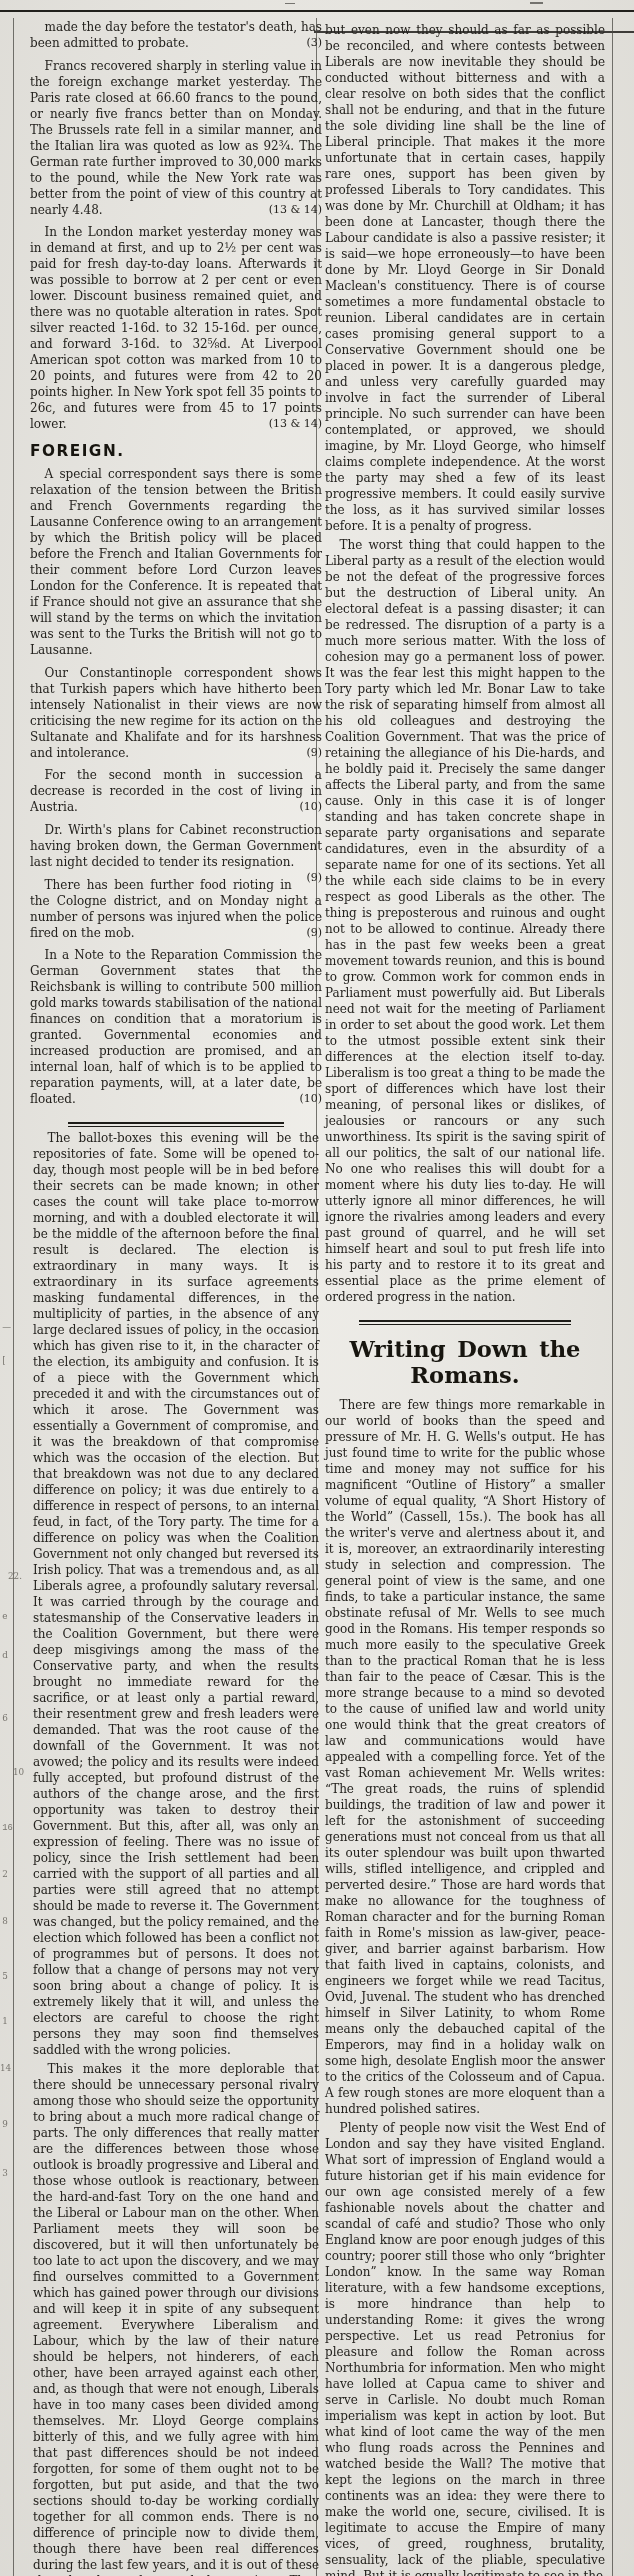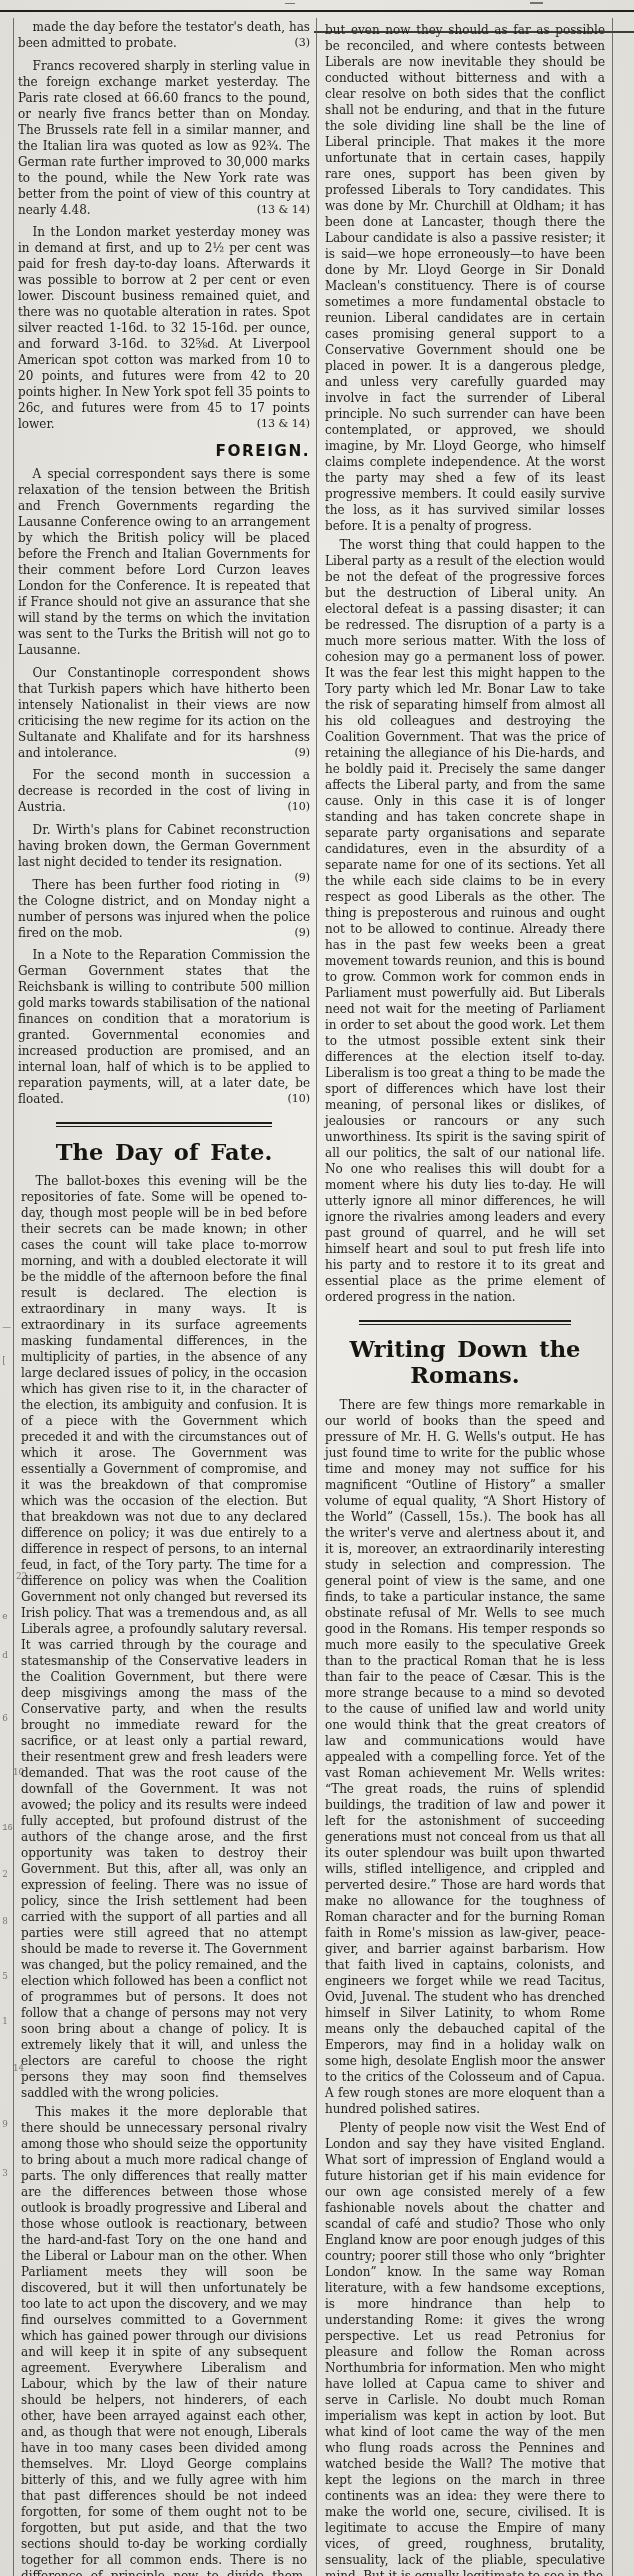--- a/index.html
+++ b/index.html
@@ -14,31 +14,31 @@
       radial-gradient(ellipse at 50% 40%, rgba(255,255,255,0.25), rgba(0,0,0,0.06)),
       #eae8e2;
   }
   .top-rule{position:absolute;left:0;top:9.5px;width:635px;height:2.9px;background:#21201c;}
   .top-rule2{position:absolute;left:314px;top:31px;width:321px;height:2.2px;background:#21201c;opacity:.85;}
   .vrule{position:absolute;top:17.5px;bottom:0;width:0.7px;background:#4a4843;opacity:.75;}
   .vrule.r1{left:13px;}
   .vrule.r2{left:316px;}
   .vrule.r3{left:612px;}
   .col{position:absolute;top:19px;bottom:0;overflow:hidden;text-align:justify;}
-  .col1{left:18px;width:292px;}
+  .col1{left:30px;width:292px;}
   .col2{left:322px;width:286px;}
   .col3{left:617px;width:18px;overflow:hidden;margin-left:28px;}
   .col p{margin:0 0 6.6px 0;font-size:12px;line-height:16px;text-indent:14.6px;}
   .col p.leader-p{margin:3px;}
   .col p.no-indent{text-indent:0;}
   .ref{float:right;font-size:11px;}
   h2.foreign{
     font-family:"DejaVu Sans","Liberation Sans",sans-serif;
     font-size:15.3px;font-weight:bold;letter-spacing:1.5px;
-    margin:10.2px 0 5.8px 0;text-align:right;color:#17150f;
+    margin:10.2px 0 5.8px 0;text-align:left;color:#17150f;
   }
   .double-rule{
     height:2.2px;border-top:2.2px solid #1d1c18;border-bottom:1.5px solid #1d1c18;
     width:74%;margin:14.6px auto 1.5px auto;
   }
   h1.leader-title{
     font-size:22.6px;font-weight:bold;text-align:center;
     margin:11.7px 0 8.8px 0;word-spacing:3.7px;color:#17150f;
     font-family:"DejaVu Serif","Liberation Serif",serif;
   }
@@ -58,48 +58,47 @@
   <div class="top-dash" style="left:285px;top:2.9px;width:10.2px;"></div>
   <div class="top-dash" style="left:530px;top:2.2px;width:13px;"></div>
 
   <div class="vrule r1"></div>
   <div class="vrule r2"></div>
   <div class="vrule r3"></div>
 
   <div id="left-margin">
       <span class="margin-mark" style="left: 2.2px; top: 1322px;">—</span>
       <span class="margin-mark" style="left: 2.2px; top: 1355px;">[</span>
-      <span class="margin-mark" style="left: 16px; top: 1571px;">22.</span>
+      <span class="margin-mark" style="left: 8px; top: 1571px;">22.</span>
       <span class="margin-mark" style="left: 2.2px; top: 1611px;">e</span>
       <span class="margin-mark" style="left: 2.2px; top: 1650px;">d</span>
       <span class="margin-mark" style="left: 2.2px; top: 1713px;">6</span>
       <span class="margin-mark" style="left: 13px; top: 1767px;">10</span>
       <span class="margin-mark" style="left: 2.2px; top: 1823px; font-family: Liberation Mono, monospace;">16</span>
       <span class="margin-mark" style="left: 2.2px; top: 1869px;">2</span>
       <span class="margin-mark" style="left: 2.2px; top: 1916px;">8</span>
       <span class="margin-mark" style="left: 2.2px; top: 1971px;">5</span>
       <span class="margin-mark" style="left: 2.2px; top: 2016px;">1</span>
-      <span class="margin-mark" style="left: 13px; top: 2063px;">14</span>
+      <span class="margin-mark" style="left: 0; top: 2063px;">14</span>
       <span class="margin-mark" style="left: 2.2px; top: 2119px;">9</span>
       <span class="margin-mark" style="left: 2.2px; top: 2168px;">3</span>
     </div>
 
   <div class="col col1" id="col1">
       <p class="news-item">made the day before the testator's death, has been admitted to probate.<span class="ref">(3)</span></p>
       <p class="news-item">Francs recovered sharply in sterling value in the foreign exchange market yesterday. The Paris rate closed at 66.60 francs to the pound, or nearly five francs better than on Monday. The Brussels rate fell in a similar manner, and the Italian lira was quoted as low as 92¾. The German rate further improved to 30,000 marks to the pound, while the New York rate was better from the point of view of this country at nearly 4.48.<span class="ref">(13 &amp; 14)</span></p>
       <p class="news-item">In the London market yesterday money was in demand at first, and up to 2½ per cent was paid for fresh day-to-day loans. Afterwards it was possible to borrow at 2 per cent or even lower. Discount business remained quiet, and there was no quotable alteration in rates. Spot silver reacted 1-16d. to 32 15-16d. per ounce, and forward 3-16d. to 32⅝d. At Liverpool American spot cotton was marked from 10 to 20 points, and futures were from 42 to 20 points higher. In New York spot fell 35 points to 26c, and futures were from 45 to 17 points lower.<span class="ref">(13 &amp; 14)</span></p>
       <h2 class="foreign">FOREIGN.</h2>
       <p class="news-item">A special correspondent says there is some relaxation of the tension between the British and French Governments regarding the Lausanne Conference owing to an arrangement by which the British policy will be placed before the French and Italian Governments for their comment before Lord Curzon leaves London for the Conference. It is repeated that if France should not give an assurance that she will stand by the terms on which the invitation was sent to the Turks the British will not go to Lausanne.</p>
       <p class="news-item">Our Constantinople correspondent shows that Turkish papers which have hitherto been intensely Nationalist in their views are now criticising the new regime for its action on the Sultanate and Khalifate and for its harshness and intolerance.<span class="ref">(9)</span></p>
       <p class="news-item">For the second month in succession a decrease is recorded in the cost of living in Austria.<span class="ref">(10)</span></p>
       <p class="news-item">Dr. Wirth's plans for Cabinet reconstruction having broken down, the German Government last night decided to tender its resignation.<span class="ref">(9)</span></p>
       <p class="news-item">There has been further food rioting in the Cologne district, and on Monday night a number of persons was injured when the police fired on the mob.<span class="ref">(9)</span></p>
       <p class="news-item">In a Note to the Reparation Commission the German Government states that the Reichsbank is willing to contribute 500 million gold marks towards stabilisation of the national finances on condition that a moratorium is granted. Governmental economies and increased production are promised, and an internal loan, half of which is to be applied to reparation payments, will, at a later date, be floated.<span class="ref">(10)</span></p>
       <div class="double-rule"></div>
-      <h1 class="leader-title">The Day of Fate.</h1>
       <p class="leader-p">The ballot-boxes this evening will be the repositories of fate. Some will be opened to-day, though most people will be in bed before their secrets can be made known; in other cases the count will take place to-morrow morning, and with a doubled electorate it will be the middle of the afternoon before the final result is declared. The election is extraordinary in many ways. It is extraordinary in its surface agreements masking fundamental differences, in the multiplicity of parties, in the absence of any large declared issues of policy, in the occasion which has given rise to it, in the character of the election, its ambiguity and confusion. It is of a piece with the Government which preceded it and with the circumstances out of which it arose. The Government was essentially a Government of compromise, and it was the breakdown of that compromise which was the occasion of the election. But that breakdown was not due to any declared difference on policy; it was due entirely to a difference in respect of persons, to an internal feud, in fact, of the Tory party. The time for a difference on policy was when the Coalition Government not only changed but reversed its Irish policy. That was a tremendous and, as all Liberals agree, a profoundly salutary reversal. It was carried through by the courage and statesmanship of the Conservative leaders in the Coalition Government, but there were deep misgivings among the mass of the Conservative party, and when the results brought no immediate reward for the sacrifice, or at least only a partial reward, their resentment grew and fresh leaders were demanded. That was the root cause of the downfall of the Government. It was not avowed; the policy and its results were indeed fully accepted, but profound distrust of the authors of the change arose, and the first opportunity was taken to destroy their Government. But this, after all, was only an expression of feeling. There was no issue of policy, since the Irish settlement had been carried with the support of all parties and all parties were still agreed that no attempt should be made to reverse it. The Government was changed, but the policy remained, and the election which followed has been a conflict not of programmes but of persons. It does not follow that a change of persons may not very soon bring about a change of policy. It is extremely likely that it will, and unless the electors are careful to choose the right persons they may soon find themselves saddled with the wrong policies.</p>
       <p class="leader-p">This makes it the more deplorable that there should be unnecessary personal rivalry among those who should seize the opportunity to bring about a much more radical change of parts. The only differences that really matter are the differences between those whose outlook is broadly progressive and Liberal and those whose outlook is reactionary, between the hard-and-fast Tory on the one hand and the Liberal or Labour man on the other. When Parliament meets they will soon be discovered, but it will then unfortunately be too late to act upon the discovery, and we may find ourselves committed to a Government which has gained power through our divisions and will keep it in spite of any subsequent agreement. Everywhere Liberalism and Labour, which by the law of their nature should be helpers, not hinderers, of each other, have been arrayed against each other, and, as though that were not enough, Liberals have in too many cases been divided among themselves. Mr. Lloyd George complains bitterly of this, and we fully agree with him that past differences should be not indeed forgotten, for some of them ought not to be forgotten, but put aside, and that the two sections should to-day be working cordially together for all common ends. There is no difference of principle now to divide them, though there have been real differences during the last few years, and it is out of these that the electoral quarrels have arisen. They cannot be got rid of in a day,</p>
     </div>
   <div class="col col2" id="col2">
       <p class="leader-p no-indent">but even now they should as far as possible be reconciled, and where contests between Liberals are now inevitable they should be conducted without bitterness and with a clear resolve on both sides that the conflict shall not be enduring, and that in the future the sole dividing line shall be the line of Liberal principle. That makes it the more unfortunate that in certain cases, happily rare ones, support has been given by professed Liberals to Tory candidates. This was done by Mr. Churchill at Oldham; it has been done at Lancaster, though there the Labour candidate is also a passive resister; it is said—we hope erroneously—to have been done by Mr. Lloyd George in Sir Donald Maclean's constituency. There is of course sometimes a more fundamental obstacle to reunion. Liberal candidates are in certain cases promising general support to a Conservative Government should one be placed in power. It is a dangerous pledge, and unless very carefully guarded may involve in fact the surrender of Liberal principle. No such surrender can have been contemplated, or approved, we should imagine, by Mr. Lloyd George, who himself claims complete independence. At the worst the party may shed a few of its least progressive members. It could easily survive the loss, as it has survived similar losses before. It is a penalty of progress.</p>
       <p class="leader-p">The worst thing that could happen to the Liberal party as a result of the election would be not the defeat of the progressive forces but the destruction of Liberal unity. An electoral defeat is a passing disaster; it can be redressed. The disruption of a party is a much more serious matter. With the loss of cohesion may go a permanent loss of power. It was the fear lest this might happen to the Tory party which led Mr. Bonar Law to take the risk of separating himself from almost all his old colleagues and destroying the Coalition Government. That was the price of retaining the allegiance of his Die-hards, and he boldly paid it. Precisely the same danger affects the Liberal party, and from the same cause. Only in this case it is of longer standing and has taken concrete shape in separate party organisations and separate candidatures, even in the absurdity of a separate name for one of its sections. Yet all the while each side claims to be in every respect as good Liberals as the other. The thing is preposterous and ruinous and ought not to be allowed to continue. Already there has in the past few weeks been a great movement towards reunion, and this is bound to grow. Common work for common ends in Parliament must powerfully aid. But Liberals need not wait for the meeting of Parliament in order to set about the good work. Let them to the utmost possible extent sink their differences at the election itself to-day. Liberalism is too great a thing to be made the sport of differences which have lost their meaning, of personal likes or dislikes, of jealousies or rancours or any such unworthiness. Its spirit is the saving spirit of all our politics, the salt of our national life. No one who realises this will doubt for a moment where his duty lies to-day. He will utterly ignore all minor differences, he will ignore the rivalries among leaders and every past ground of quarrel, and he will set himself heart and soul to put fresh life into his party and to restore it to its great and essential place as the prime element of ordered progress in the nation.</p>
       <div class="double-rule"></div>
       <h1 class="leader-title">Writing Down the Romans.</h1>
       <p class="leader-p">There are few things more remarkable in our world of books than the speed and pressure of Mr. H. G. Wells's output. He has just found time to write for the public whose time and money may not suffice for his magnificent “Outline of History” a smaller volume of equal quality, “A Short History of the World” (Cassell, 15s.). The book has all the writer's verve and alertness about it, and it is, moreover, an extraordinarily interesting study in selection and compression. The general point of view is the same, and one finds, to take a particular instance, the same obstinate refusal of Mr. Wells to see much good in the Romans. His temper responds so much more easily to the speculative Greek than to the practical Roman that he is less than fair to the peace of Cæsar. This is the more strange because to a mind so devoted to the cause of unified law and world unity one would think that the great creators of law and communications would have appealed with a compelling force. Yet of the vast Roman achievement Mr. Wells writes: “The great roads, the ruins of splendid buildings, the tradition of law and power it left for the astonishment of succeeding generations must not conceal from us that all its outer splendour was built upon thwarted wills, stifled intelligence, and crippled and perverted desire.” Those are hard words that make no allowance for the toughness of Roman character and for the burning Roman faith in Rome's mission as law-giver, peace-giver, and barrier against barbarism. How that faith lived in captains, colonists, and engineers we forget while we read Tacitus, Ovid, Juvenal. The student who has drenched himself in Silver Latinity, to whom Rome means only the debauched capital of the Emperors, may find in a holiday walk on some high, desolate English moor the answer to the critics of the Colosseum and of Capua. A few rough stones are more eloquent than a hundred polished satires.</p>
       <p class="leader-p">Plenty of people now visit the West End of London and say they have visited England. What sort of impression of England would a future historian get if his main evidence for our own age consisted merely of a few fashionable novels about the chatter and scandal of café and studio? Those who only England know are poor enough judges of this country; poorer still those who only “brighter London” know. In the same way Roman literature, with a few handsome exceptions, is more hindrance than help to understanding Rome: it gives the wrong perspective. Let us read Petronius for pleasure and follow the Roman across Northumbria for information. Men who might have lolled at Capua came to shiver and serve in Carlisle. No doubt much Roman imperialism was kept in action by loot. But what kind of loot came the way of the men who flung roads across the Pennines and watched beside the Wall? The motive that kept the legions on the march in three continents was an idea: they were there to make the world one, secure, civilised. It is legitimate to accuse the Empire of many vices, of greed, roughness, brutality, sensuality, lack of the pliable, speculative mind. But it is equally legitimate to see in the</p>

